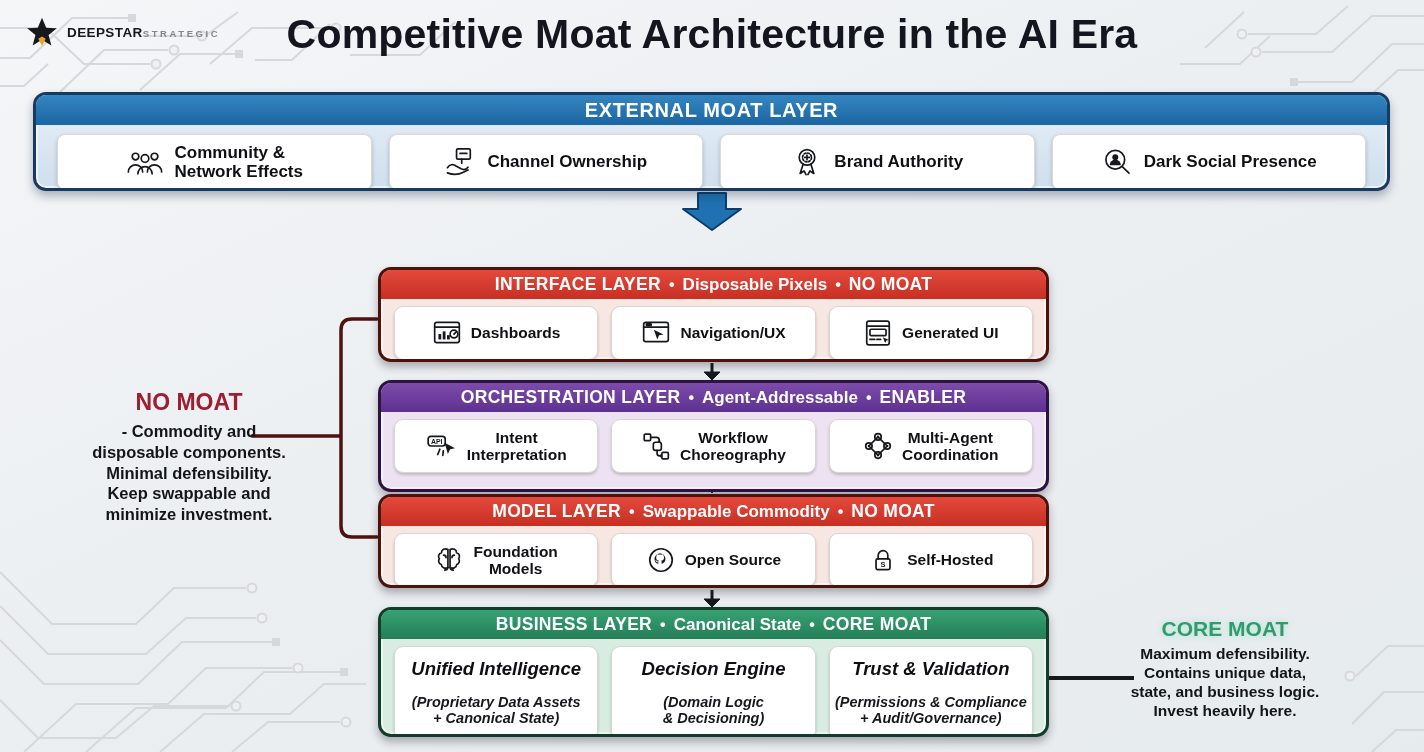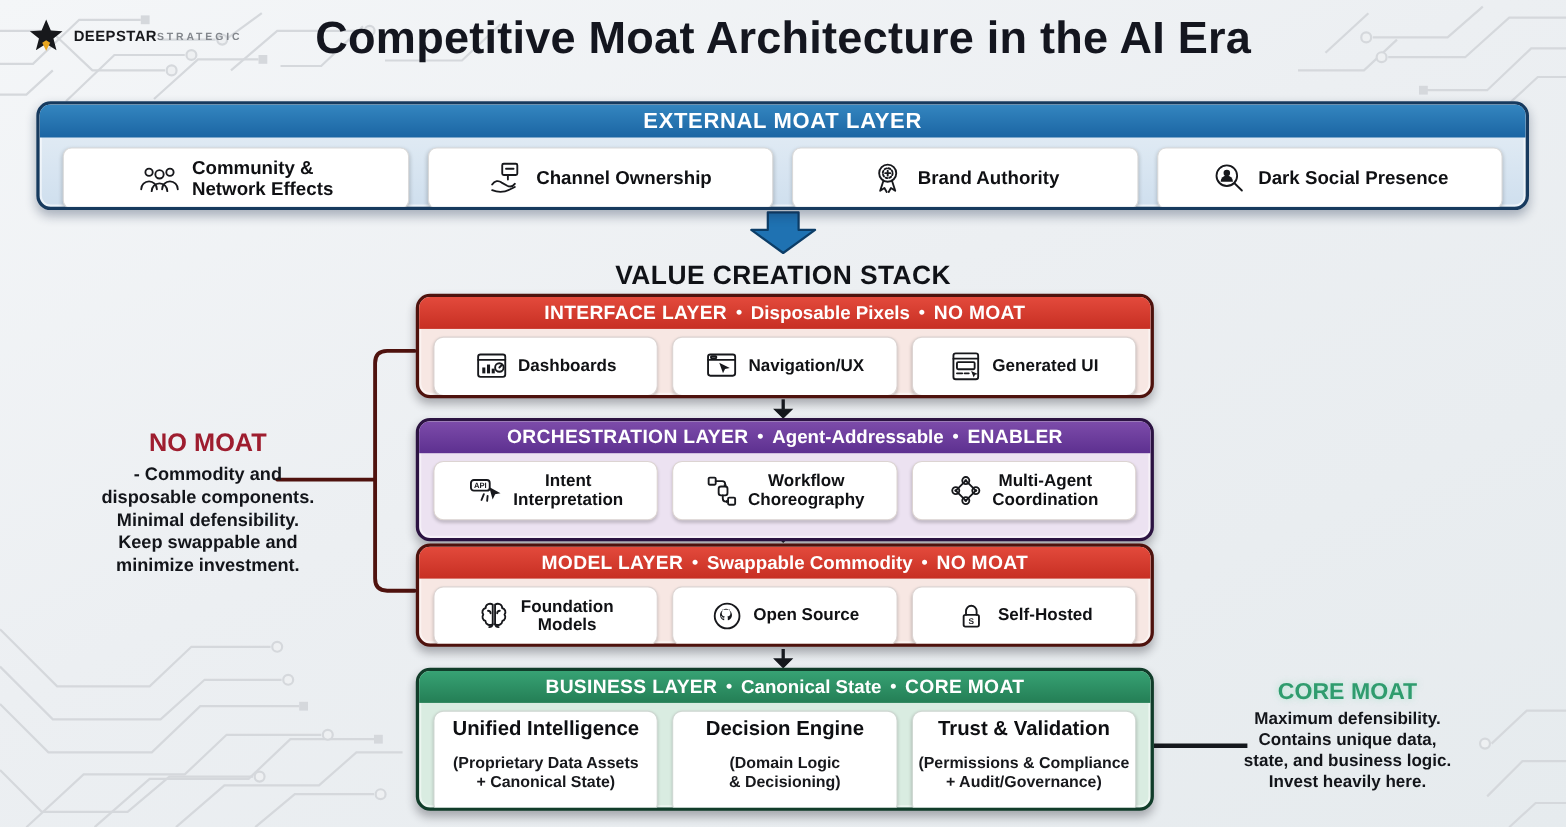--- a/index.html
+++ b/index.html
@@ -50,21 +50,21 @@
   .hdr-name,.hdr-tag{font-weight:800;font-size:17.5px;letter-spacing:.3px;}
   .hdr-sub{font-weight:600;font-size:17px;}
   .hdr-sep{font-weight:800;font-size:16px;}
   .layer-body{display:flex;gap:13px;padding:7px 13px 9px;align-items:stretch;}
   .mini-card{flex:1;background:#fff;border:1px solid #dcd4d2;border-radius:9px;
     box-shadow:0 2px 3px rgba(0,0,0,.18);display:flex;align-items:center;justify-content:center;gap:9px;
     padding:4px 6px;min-height:44px;}
   .mini-label{font-size:15.5px;font-weight:700;line-height:1.12;color:#101114;text-align:center;}
   .biz-card{flex:1;background:#fff;border:1px solid #cfd8d2;border-radius:9px;
     box-shadow:0 2px 3px rgba(0,0,0,.18);display:flex;flex-direction:column;align-items:center;
-    justify-content:flex-start;padding:5px 4px;gap:14px;min-height:82px;}
+    justify-content:center;padding:5px 4px;gap:14px;min-height:82px;font-style:italic;}
   .biz-title{font-size:18.5px;font-weight:800;color:#0e0f12;line-height:1.1;}
   .biz-sub{font-size:14.5px;font-weight:600;color:#17181c;line-height:1.15;text-align:center;}
 
   
   .annotation{position:absolute;text-align:center;z-index:2;}
   #no-moat{left:60px;top:389px;width:258px;}
   #no-moat .ann-title{font-size:23px;font-weight:800;color:#9e1d2f;margin-bottom:5px;}
   #no-moat .ann-line{font-size:16.5px;font-weight:600;color:#13151a;line-height:1.26;}
   #core-moat{left:1122px;top:617px;width:206px;}
   #core-moat .ann-title{font-size:21px;font-weight:800;color:#2f9c6e;margin-bottom:4px;
@@ -219,21 +219,20 @@
           <circle class="fill" cx="12.5" cy="9.8" r="2.6"></circle>
           <path class="fill" d="M7.6,16.8 a4.9,4.9 0 0 1 9.8,0 z"></path>
         </svg>
         <div class="ext-label">
           <div>Dark Social Presence</div>
         </div>
       </div>
     </div>
   </div>
 
-  <div id="stack-title">VALUE CREATION STACK</div>
 
   <div id="interface-layer" class="layer layer-red">
     <div class="layer-header">
       <span class="hdr-name">INTERFACE LAYER</span>
       <span class="hdr-sep">•</span>
       <span class="hdr-sub">Disposable Pixels</span>
       <span class="hdr-sep">•</span>
       <span class="hdr-tag">NO MOAT</span>
     </div>
     <div class="layer-body">

